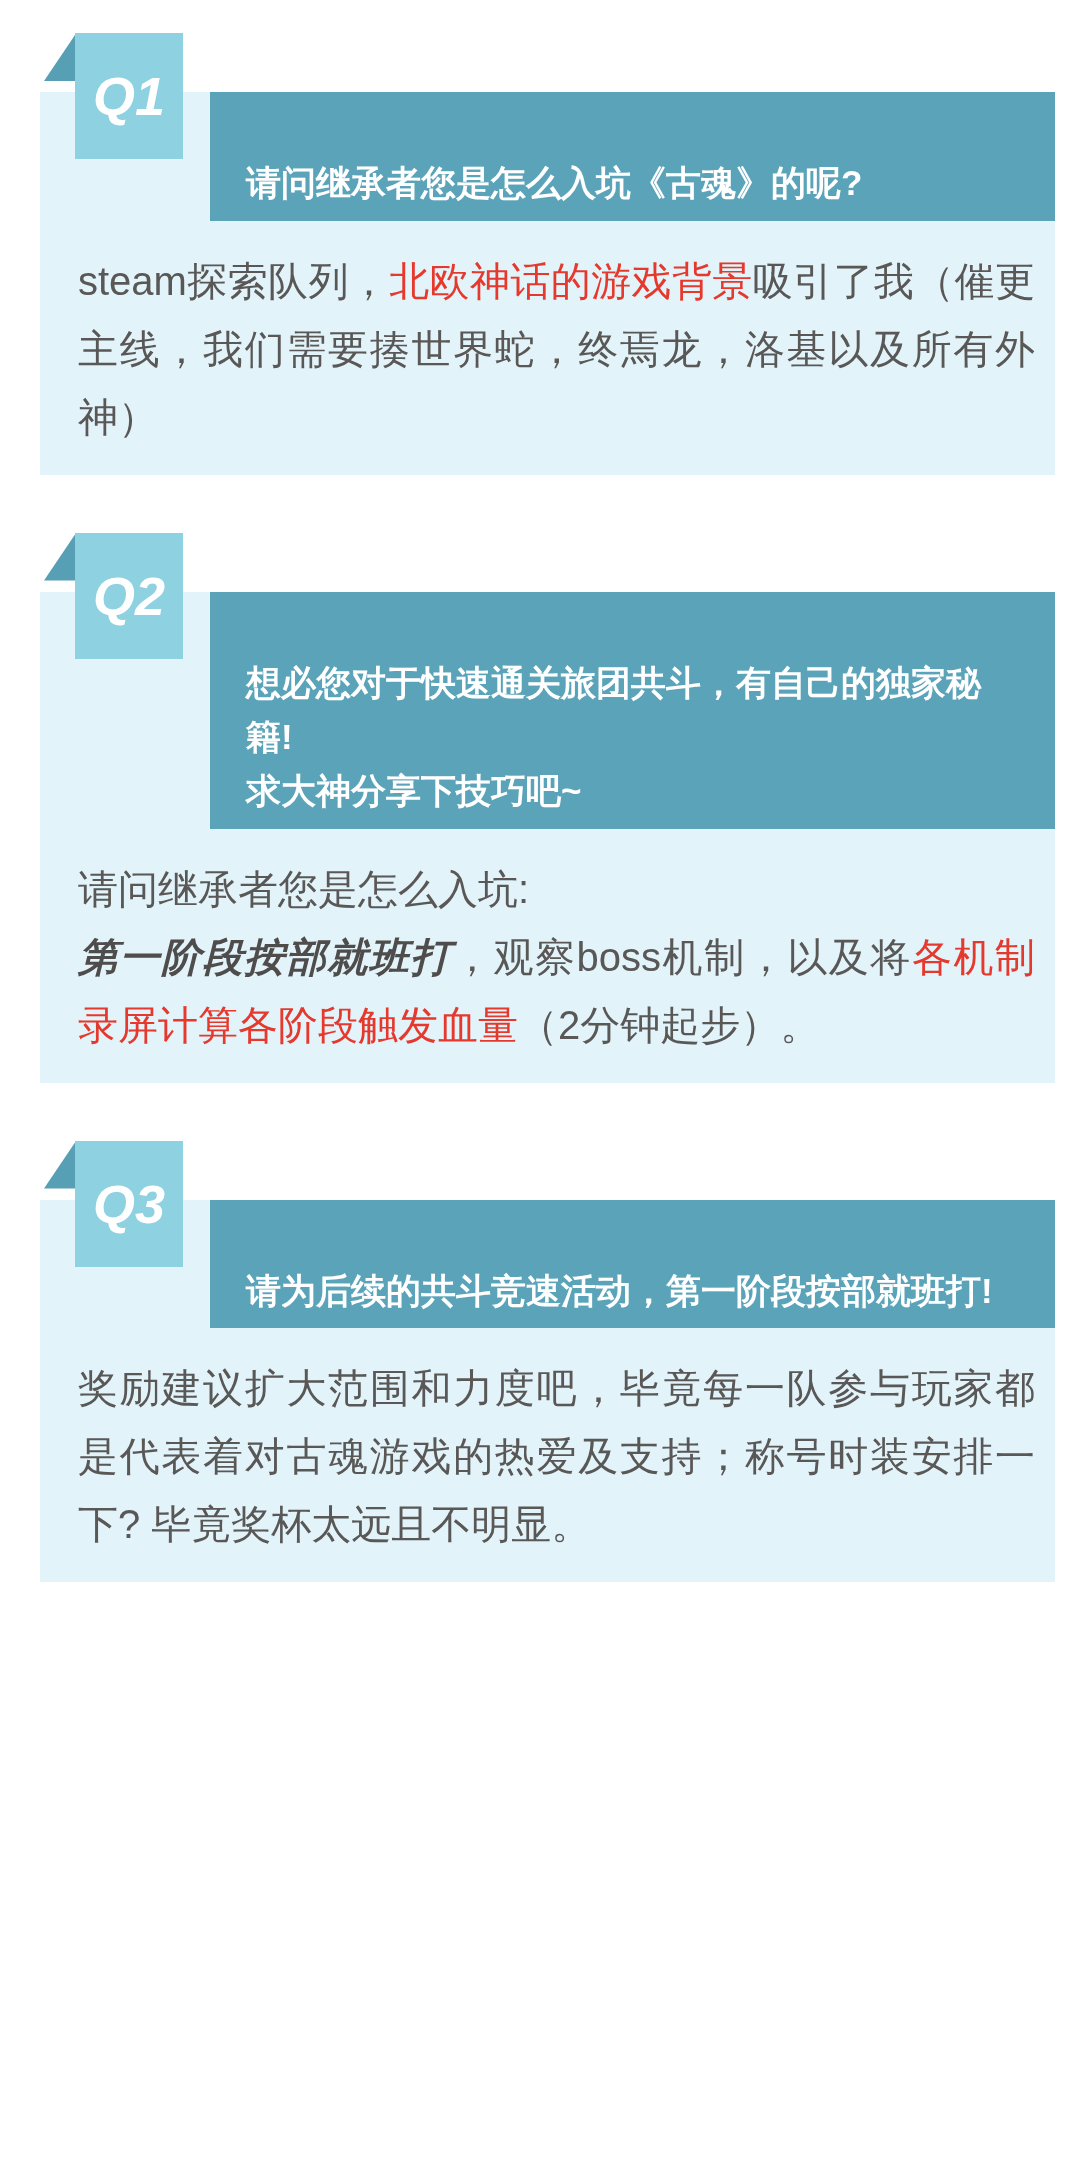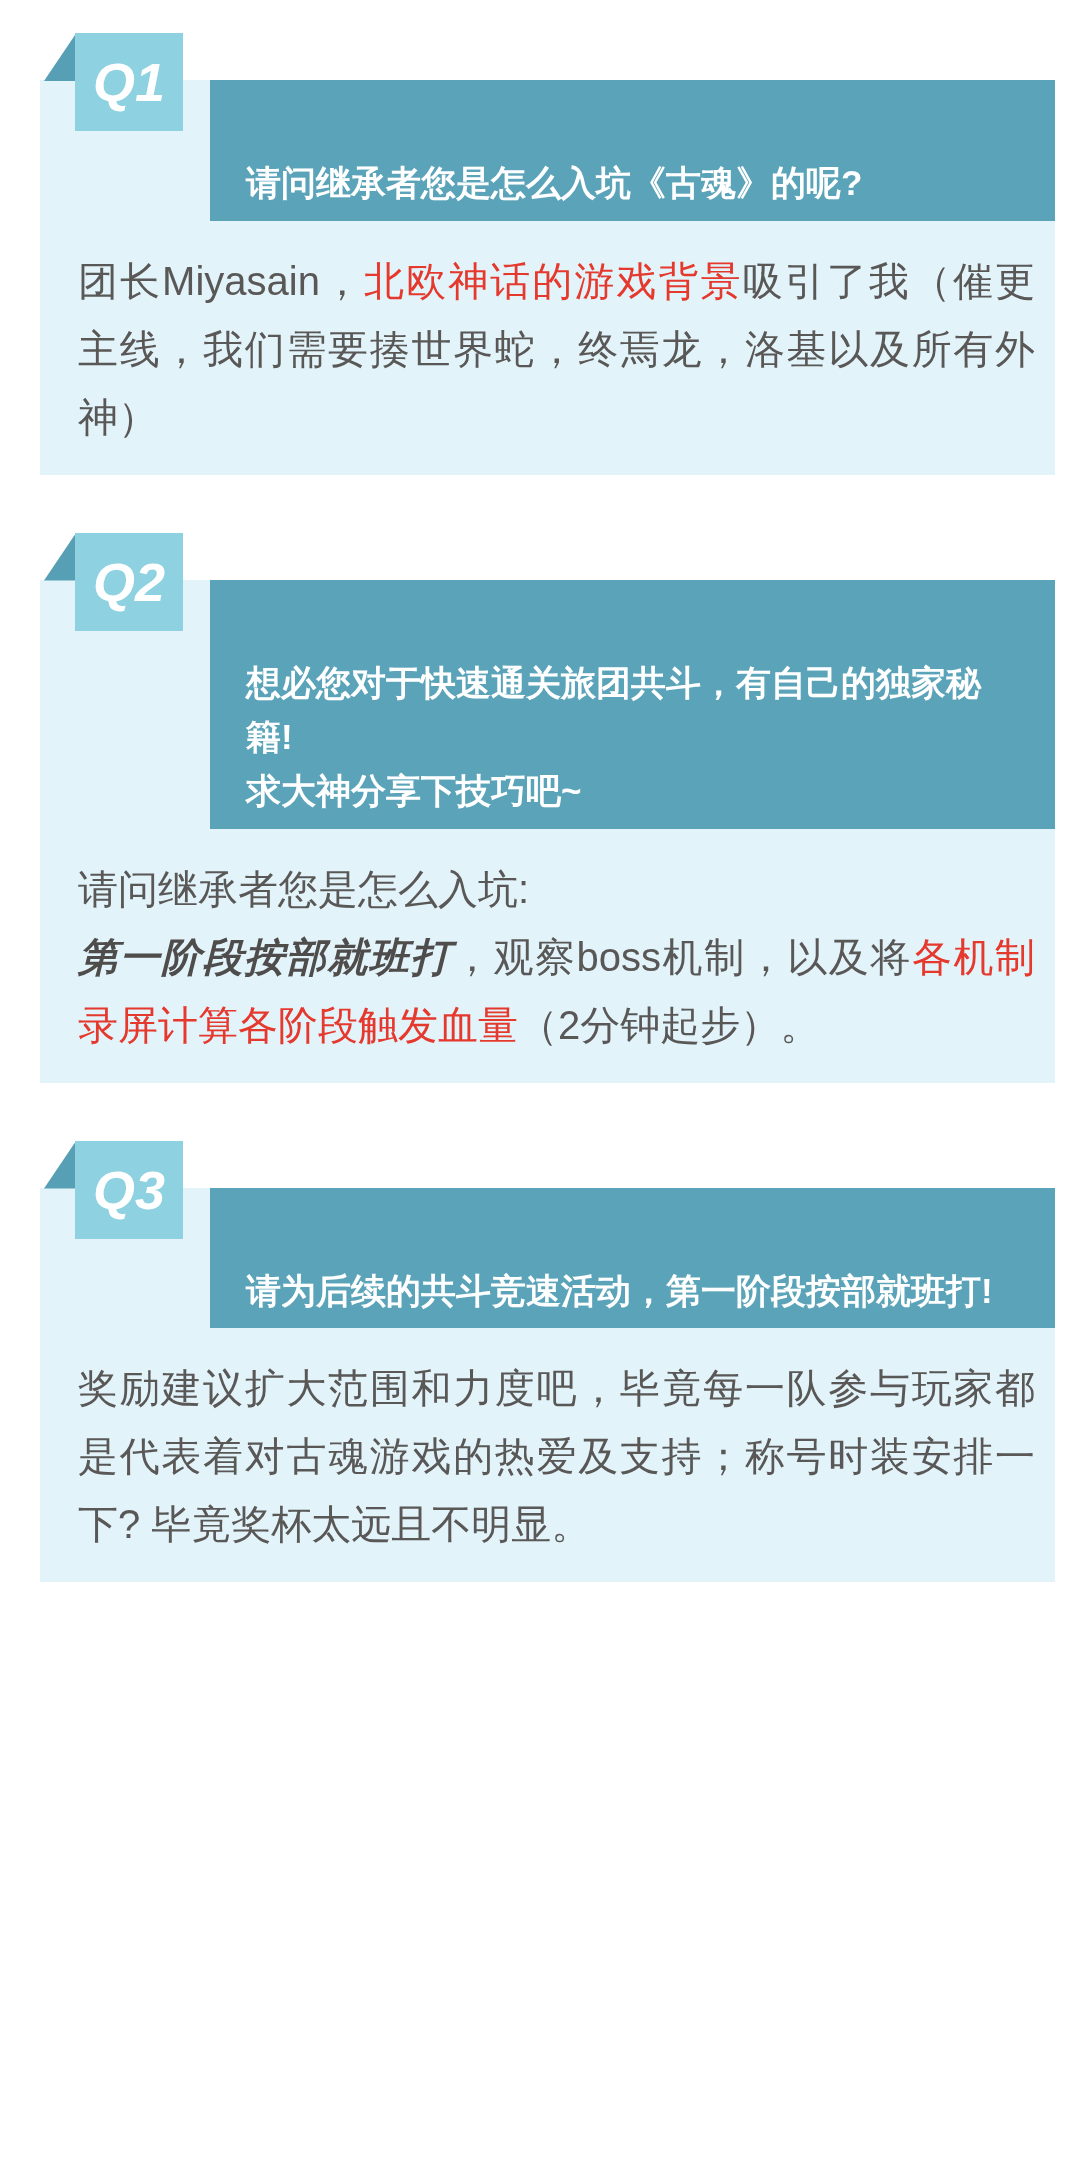--- a/index.html
+++ b/index.html
@@ -16,31 +16,31 @@
   }
   .qa{position:relative; margin:0 25px 0 40px; padding-top:47px;}
   .qa-first{margin-top:33px;}
   .qa+.qa{margin-top:58px;}
   .fold{
     position:absolute; top:2px; left:4px; width:31px; height:46px;
     background:var(--fold);
     clip-path:polygon(100% 0, 100% 100%, 0 100%);
   }
   .badge{
-    position:absolute; top:0; left:35px; width:108px; height:98px;
+    position:absolute; top:0; left:35px; width:108px; height:126px;
     background:var(--badge); color:var(--white);
     display:flex; align-items:center; justify-content:center;
     font-size:54px; font-weight:bold; font-style:italic;
     z-index:2;
   }
   .block{background:var(--block);}
   .qbar{
     margin-left:170px; background:var(--bar); color:var(--white);
     font-size:35px; font-weight:bold; line-height:1.55;
-    padding:22px 30px 10px 36px; white-space:pre-line;
+    padding:10px 30px 10px 36px; white-space:pre-line;margin-top:12px;
   }
   .answer{
     padding:26px 20px 24px 38px;
     font-size:40px; line-height:68px; color:var(--text);
     text-align:justify; text-justify:inter-ideograph;
   }
   .answer p{margin:0;}
   .answer .red{color:var(--red);}
   .answer .em{font-weight:bold; font-style:italic; color:var(--em);}
 </style>
@@ -53,21 +53,21 @@
     <section class="qa qa-first">
       <span class="fold"></span>
       <div class="badge">
         <span>Q1</span>
       </div>
       <div class="block">
         <div class="qbar">
           <span>请问继承者您是怎么入坑《古魂》的呢?</span>
         </div>
         <div class="answer">
-            <p><span>团长Miyasain，</span><span class="red">北欧神话的游戏背景</span><span>吸引了我（催更主线，我们需要揍世界蛇，终焉龙，洛基以及所有外神）</span></p>
+            <p><span>steam探索队列，</span><span class="red">北欧神话的游戏背景</span><span>吸引了我（催更主线，我们需要揍世界蛇，终焉龙，洛基以及所有外神）</span></p>
           </div>
       </div>
     </section>
 
     <section class="qa">
       <span class="fold"></span>
       <div class="badge">
         <span>Q2</span>
       </div>
       <div class="block">

